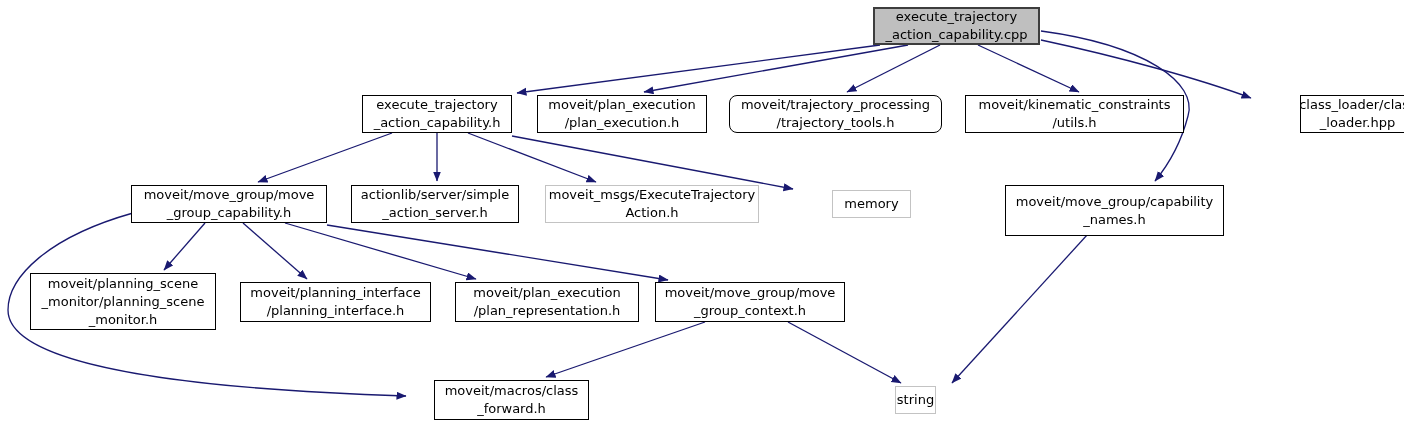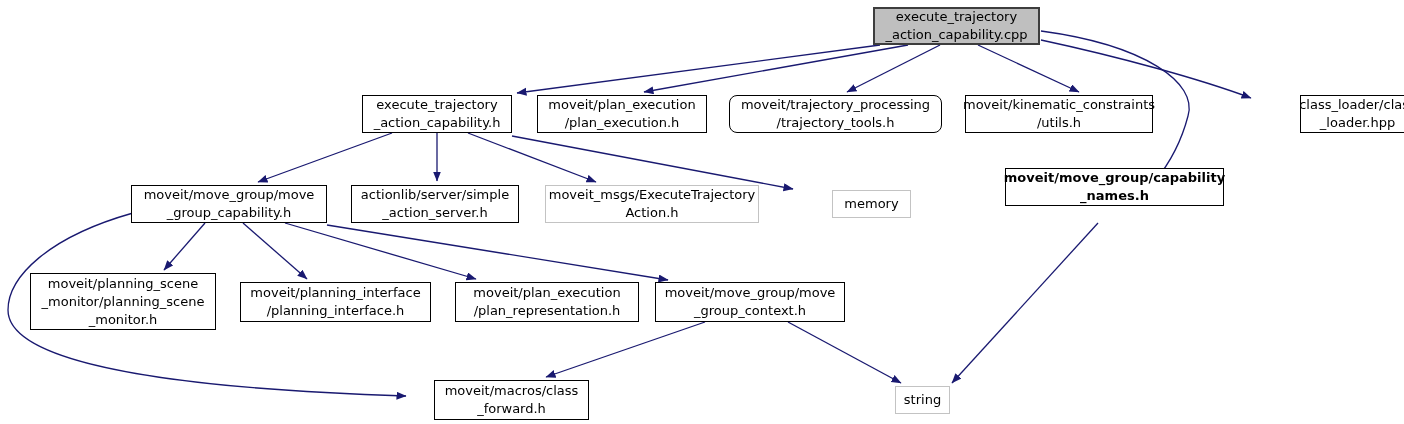--- a/index.html
+++ b/index.html
@@ -75,51 +75,51 @@
 
   <div class="node" style="left:362px;top:95px;width:150px;height:38px;">execute_trajectory
 _action_capability.h</div>
 
   <div class="node" style="left:537px;top:95px;width:170px;height:38px;">moveit/plan_execution
 /plan_execution.h</div>
 
   <div class="node" style="left:729px;top:95px;width:213px;height:38px;border-radius:8px;">moveit/trajectory_processing
 /trajectory_tools.h</div>
 
-  <div class="node" style="left:965px;top:95px;width:188px;height:38px;">moveit/kinematic_constraints
+  <div class="node" style="left:965px;top:95px;width:219px;height:38px;">moveit/kinematic_constraints
 /utils.h</div>
 
   <div class="node" style="left:1300px;top:95px;width:115px;height:38px;text-align:center;">class_loader/class
 _loader.hpp</div>
 
   <div class="node" style="left:131px;top:185px;width:196px;height:38px;">moveit/move_group/move
 _group_capability.h</div>
 
   <div class="node" style="left:351px;top:185px;width:168px;height:38px;">actionlib/server/simple
 _action_server.h</div>
 
   <div class="node external" style="left:545px;top:185px;width:214px;height:38px;">moveit_msgs/ExecuteTrajectory
 Action.h</div>
 
   <div class="node external" style="left:797px;top:190px;width:79px;height:28px;margin-left:35px;">memory</div>
 
-  <div class="node" style="left:1005px;top:168px;width:219px;height:38px;font-weight:bold;">moveit/move_group/capability
+  <div class="node" style="left:1005px;top:185px;width:219px;height:51px;">moveit/move_group/capability
 _names.h</div>
 
   <div class="node" style="left:30px;top:273px;width:186px;height:57px;">moveit/planning_scene
 _monitor/planning_scene
 _monitor.h</div>
 
   <div class="node" style="left:240px;top:282px;width:191px;height:40px;">moveit/planning_interface
 /planning_interface.h</div>
 
   <div class="node" style="left:455px;top:282px;width:184px;height:40px;">moveit/plan_execution
 /plan_representation.h</div>
 
   <div class="node" style="left:655px;top:282px;width:190px;height:40px;">moveit/move_group/move
 _group_context.h</div>
 
   <div class="node" style="left:434px;top:380px;width:155px;height:40px;">moveit/macros/class
 _forward.h</div>
 
-  <div class="node external" style="left:895px;top:386px;width:55px;height:28px;">string</div>
+  <div class="node external" style="left:895px;top:386px;width:41px;height:28px;">string</div>
 
 </div>
 
 </body></html>

